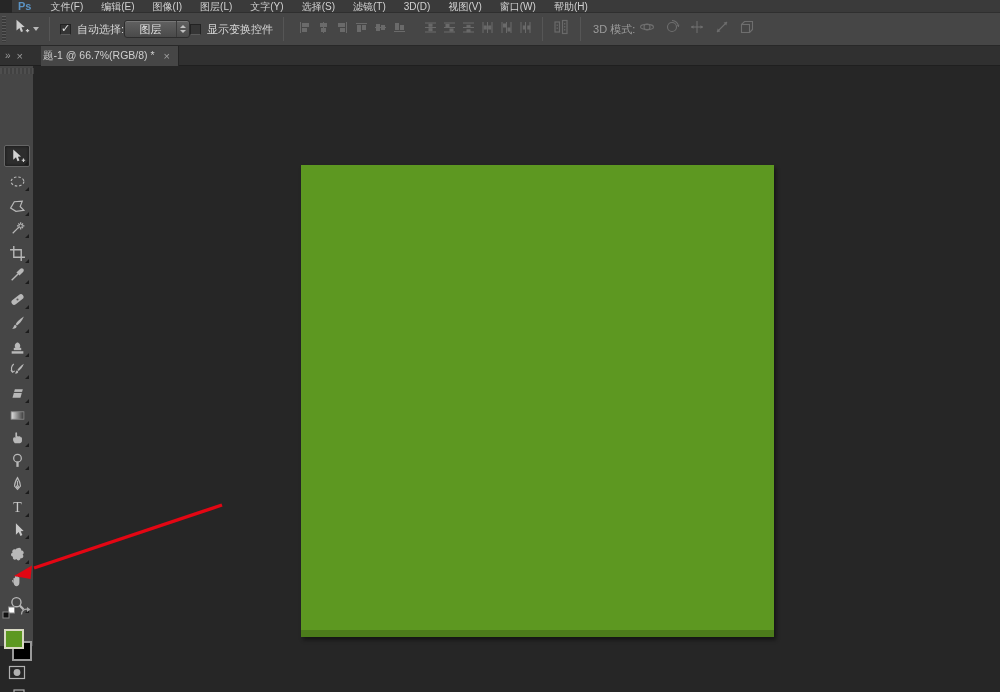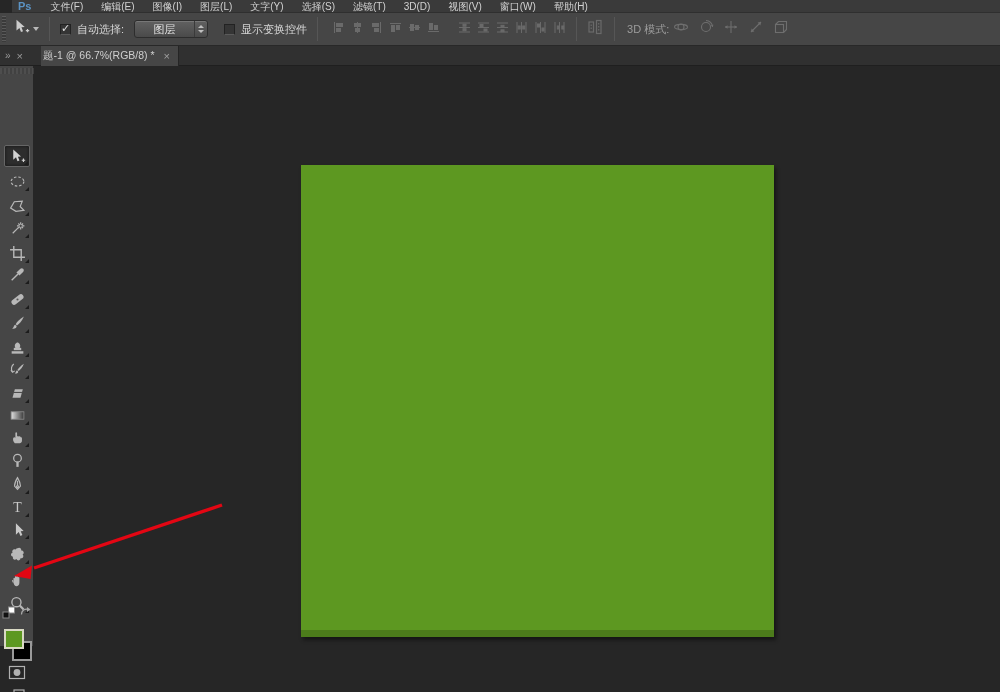--- a/index.html
+++ b/index.html
@@ -20,29 +20,29 @@
     background:repeating-linear-gradient(to bottom,#5a5a5a 0 1px,#3a3a3a 1px 3px); }
   .tool-preset { display:flex; align-items:center; margin-left:6px; }
   .caret-down { width:0; height:0; border-left:3px solid transparent; border-right:3px solid transparent;
     border-top:4px solid #b8b8b8; margin-left:3px; }
   .vsep { width:1px; height:24px; background:#333; border-right:1px solid #565656; margin:0 10px; }
   .opt-check { display:flex; align-items:center; color:#d6d6d6; font-size:11px; gap:6px; }
   .checkbox { width:11px; height:11px; background:#353535; border:1px solid #222;
     border-bottom-color:#5a5a5a; position:relative; display:inline-block; }
   .checkbox.checked::after { content:"✓"; position:absolute; left:0px; top:-3px;
     color:#e0e0e0; font-size:11px; font-weight:bold; }
-  .dropdown { margin-left:10px; width:74px; height:18px; border-radius:3px;
+  .dropdown { width:66px; height:18px; border-radius:3px;
     background:linear-gradient(#616161,#4a4a4a); border:1px solid #2d2d2d;
     box-shadow:inset 0 1px 0 #777; display:flex; align-items:center; color:#e0e0e0; font-size:11px; }
   .dropdown .dd-label { flex:1; text-align:center; }
   .dd-spinner { width:13px; height:100%; border-left:1px solid #3a3a3a; display:flex;
     flex-direction:column; align-items:center; justify-content:center; gap:2px; }
   .tri-up { width:0; height:0; border-left:3px solid transparent; border-right:3px solid transparent; border-bottom:3px solid #c0c0c0; }
   .tri-dn { width:0; height:0; border-left:3px solid transparent; border-right:3px solid transparent; border-top:3px solid #c0c0c0; }
-  .show-transform { margin-left:16px; }
+  .show-transform { }
   .icon-group { display:flex; align-items:center; gap:6px; margin-left:4px; }
   .icon-group + .icon-group { margin-left:18px; }
   .opt-icon { opacity:1; }
   .label-3d { color:#9c9c9c; font-size:11px; margin:0 4px 0 2px; }
   .g3d { display:flex; align-items:center; gap:9px; }
 
   
   .tabbar { position:absolute; left:0; top:46px; width:1000px; height:20px;
     background:#303030; display:flex; align-items:center; border-bottom:1px solid #1f1f1f; }
   .tab-chevron { color:#9a9a9a; font-size:10px; margin-left:5px; letter-spacing:-1px; }

